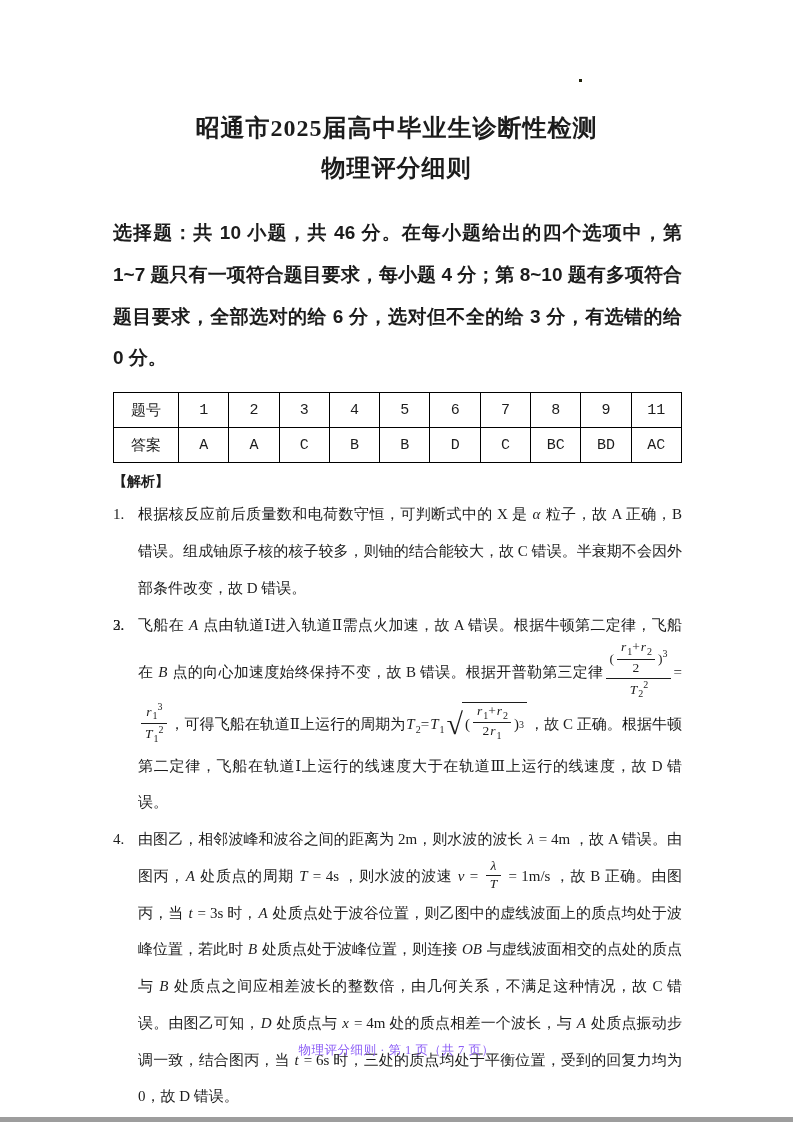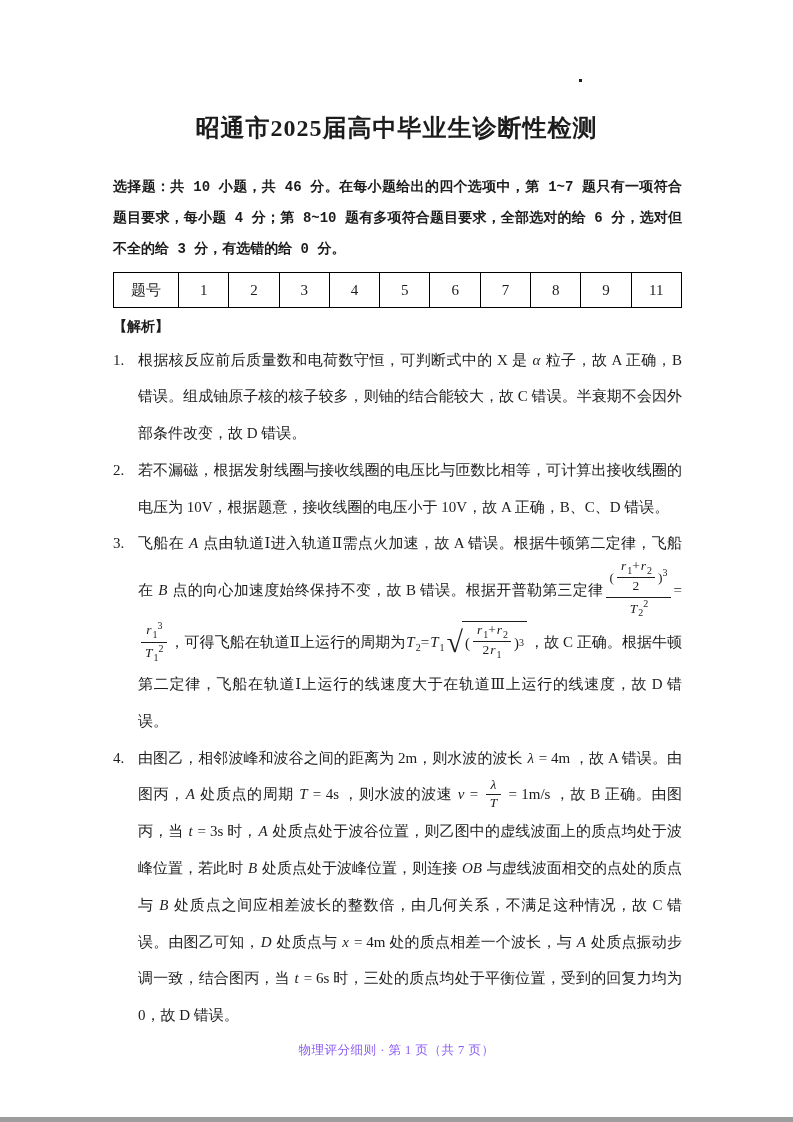--- a/index.html
+++ b/index.html
@@ -23,32 +23,34 @@
   .title2{
     margin:8px 0 0 0;
     text-align:center;
     font-size:24px;font-weight:600;
     letter-spacing:1px;
   }
 
   .content{margin:0 111px 0 113px;} 
 
   .intro{
-    margin:28px 0 8px 0;
-    font-family:Liberation Mono, monospace;
+    margin:28px 0 0 0;
+    font-family:Liberation Sans, sans-serif;
     font-weight:600;
-    font-size:14px;
+    font-size:19px;
     line-height:2.2;
     text-align:justify;
   }
 
   table.answers{
+    margin-top:13px;
     width:100%;
     border-collapse:collapse;
     table-layout:fixed;
+    font-family:Liberation Mono, monospace;
   }
   table.answers td{
     border:1.5px solid #000;
     height:34px;
     text-align:center;
     vertical-align:middle;
     font-size:15px;
     padding:0;
   }
   table.answers td.hd{width:64px;}
@@ -112,47 +114,61 @@
     background:#9d9d9d;
   }
 </style>
 </head>
 <body>
 
 <div class="page">
   <div class="speck"></div>
 
   <div class="title1">昭通市2025届高中毕业生诊断性检测</div>
+  <div class="title2">物理评分细则</div>
 
   <div class="content">
     <p class="intro">选择题：共 10 小题，共 46 分。在每小题给出的四个选项中，第 1~7 题只有一项符合题目要求，每小题 4 分；第 8~10 题有多项符合题目要求，全部选对的给 6 分，选对但不全的给 3 分，有选错的给 0 分。</p>
 
     <table class="answers">
       <tbody>
           <tr>
             <td class="hd">题号</td>
             <td>1</td>
             <td>2</td>
             <td>3</td>
             <td>4</td>
             <td>5</td>
             <td>6</td>
             <td>7</td>
             <td>8</td>
             <td>9</td>
             <td>11</td>
           </tr>
+          <tr>
+            <td class="hd">答案</td>
+            <td>A</td>
+            <td>A</td>
+            <td>C</td>
+            <td>B</td>
+            <td>B</td>
+            <td>D</td>
+            <td>C</td>
+            <td>BC</td>
+            <td>BD</td>
+            <td>AC</td>
+          </tr>
         </tbody>
     </table>
 
     <div class="analysis-heading">【解析】</div>
 
     <div class="items">
         <div class="item"><span class="no">1.</span><span class="body">根据核反应前后质量数和电荷数守恒，可判断式中的 X 是 <i>α</i> 粒子，故 A 正确，B 错误。组成铀原子核的核子较多，则铀的结合能较大，故 C 错误。半衰期不会因外部条件改变，故 D 错误。</span></div>
-        <div class="item"><span class="no">2.</span><span class="body">若不漏磁，根据发射线圈与接收线圈的电压比与匝数比相等，可计算出接收线圈的电压为 10V，根据题意，接收线圈的电压小于 10V，故 A 正确，B、C、D 错误。</span></div>
+        <div class="item"><span class="no">2.</span></div>
         <div class="item"><span class="no">3.</span><span class="body">飞船在 <i>A</i> 点由轨道Ⅰ进入轨道Ⅱ需点火加速，故 A 错误。根据牛顿第二定律，飞船在 <i>B</i> 点的向心加速度始终保持不变，故 B 错误。根据开普勒第三定律<span class="frac">
               <span class="num">(<span class="frac">
                   <span class="num"><i>r</i><sub>1</sub>+<i>r</i><sub>2</sub></span>
                   <span class="den">2</span>
                 </span>)<sup>3</sup></span>
               <span class="den"><i>T</i><sub>2</sub><sup>2</sup></span>
             </span>=<span class="frac">
               <span class="num"><i>r</i><sub>1</sub><sup>3</sup></span>
               <span class="den"><i>T</i><sub>1</sub><sup>2</sup></span>
             </span>，可得飞船在轨道Ⅱ上运行的周期为<i>T</i><sub>2</sub>=<i>T</i><sub>1</sub><span class="sqrt">

